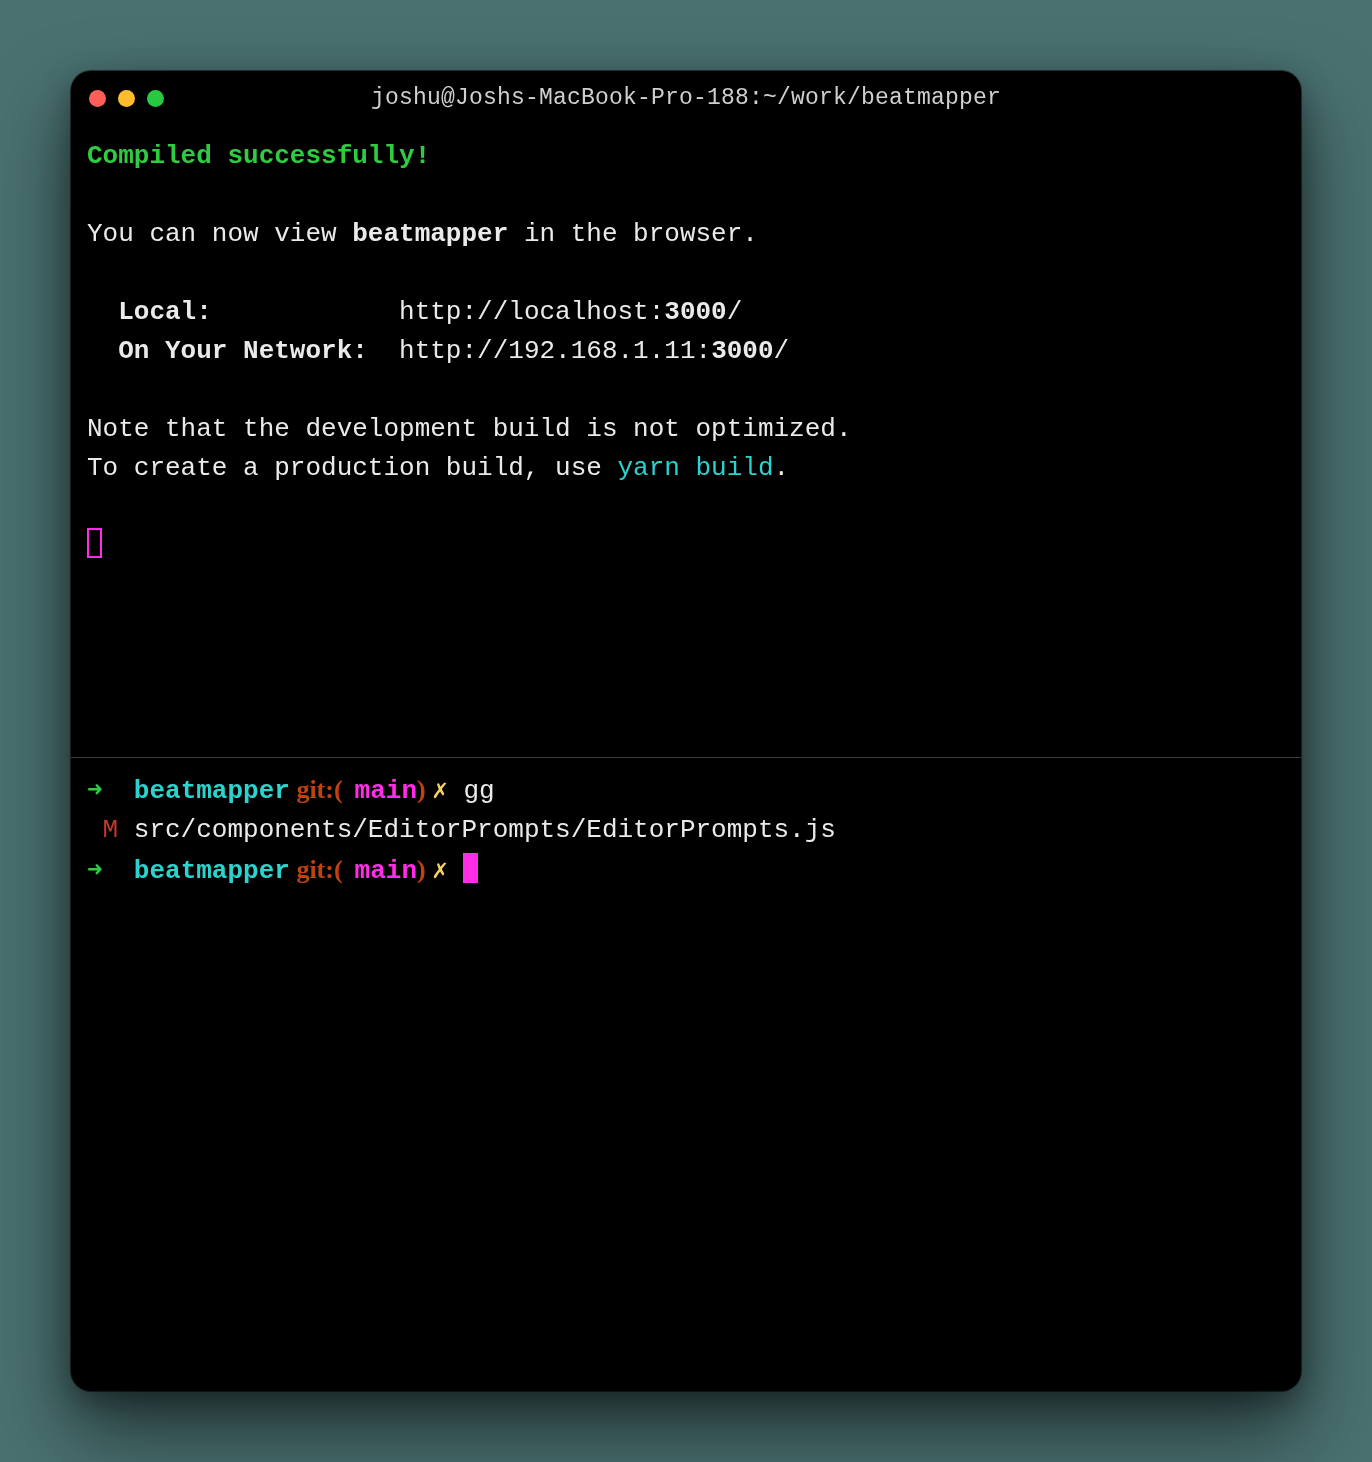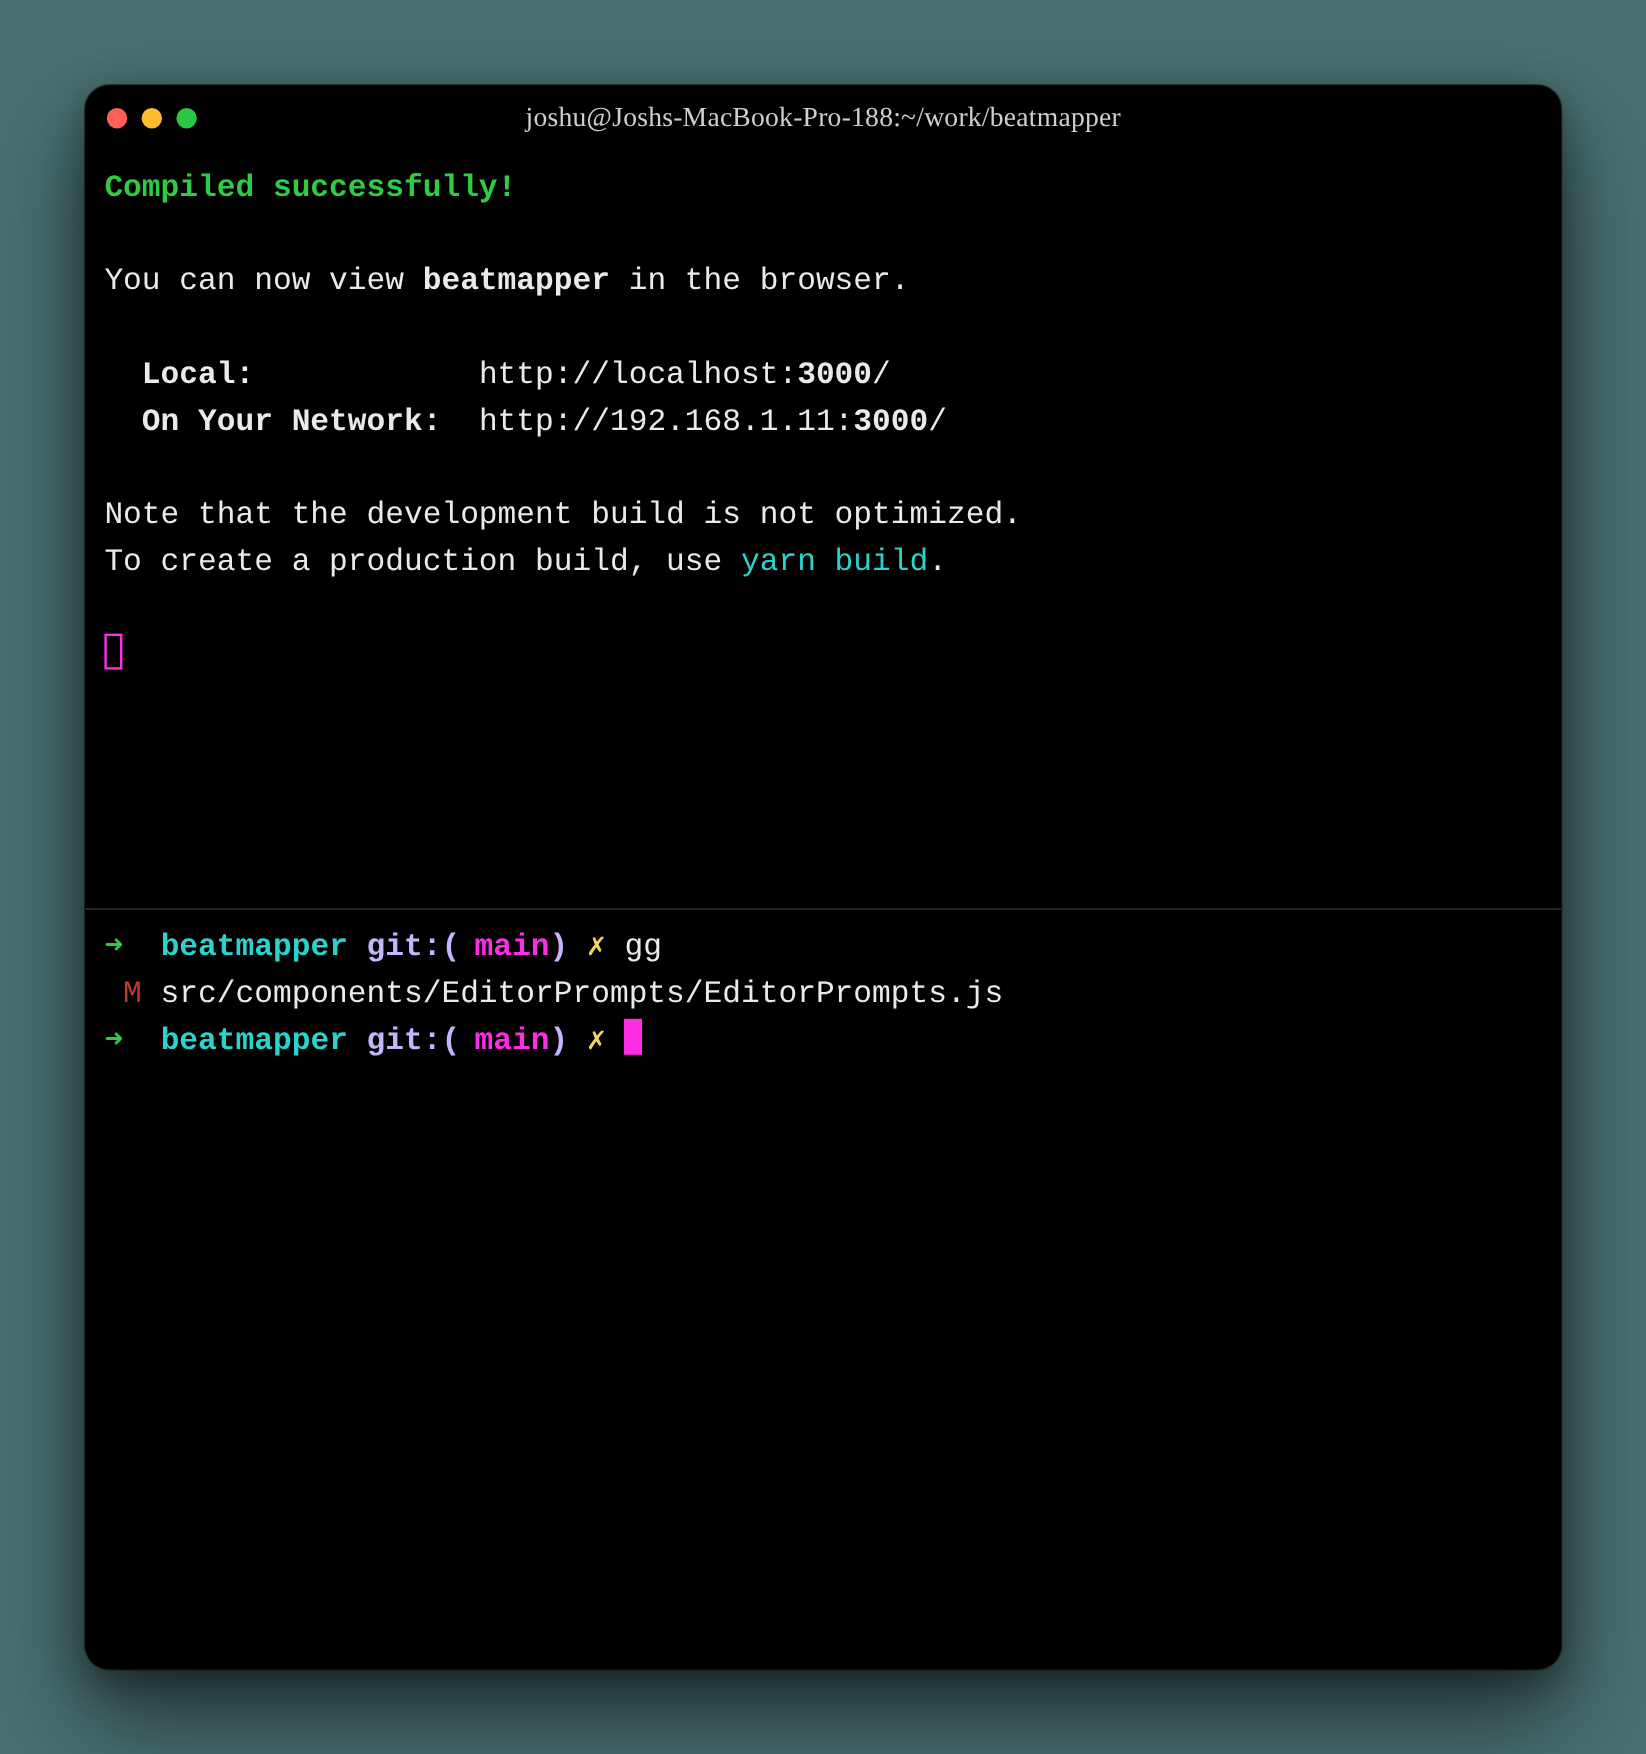--- a/index.html
+++ b/index.html
@@ -53,21 +53,20 @@
     .dot.green  { background: #28c840; }
     .title {
       position: absolute;
       left: 0; right: 0;
       text-align: center;
       color: #cfcfcf;
       font-size: 23px;
       font-weight: 400;
       pointer-events: none;
       letter-spacing: 0.2px;
-      font-family: Liberation Serif, serif;
     }
     .panes {
       flex: 1 1 auto;
       display: flex;
       flex-direction: column;
       min-height: 0;
     }
     .pane {
       padding: 12px 16px 16px 16px;
       font-size: 26px;
@@ -85,21 +84,21 @@
       background: #3a3a3a;
       width: 100%;
       flex: 0 0 auto;
     }
     .pane-bottom {
       flex: 1 1 auto;
     }
 
     .green   { color: #2ecc40; }
     .cyan    { color: #2bd3cf; }
-    .blue    { color: #c4b5fd; }
+    .blue    { color: #c2410c; font-family: Liberation Serif, serif; }
     .magenta { color: #ff2ee6; margin-left: 12px; }
     .yellow  { color: #f4d35e; }
     .red     { color: #c0392b; }
     .white   { color: #eaeaea; }
     .bold    { font-weight: 700; }
 
     .cursor-outline {
       display: inline-block;
       width: 15px;
       height: 30px;

